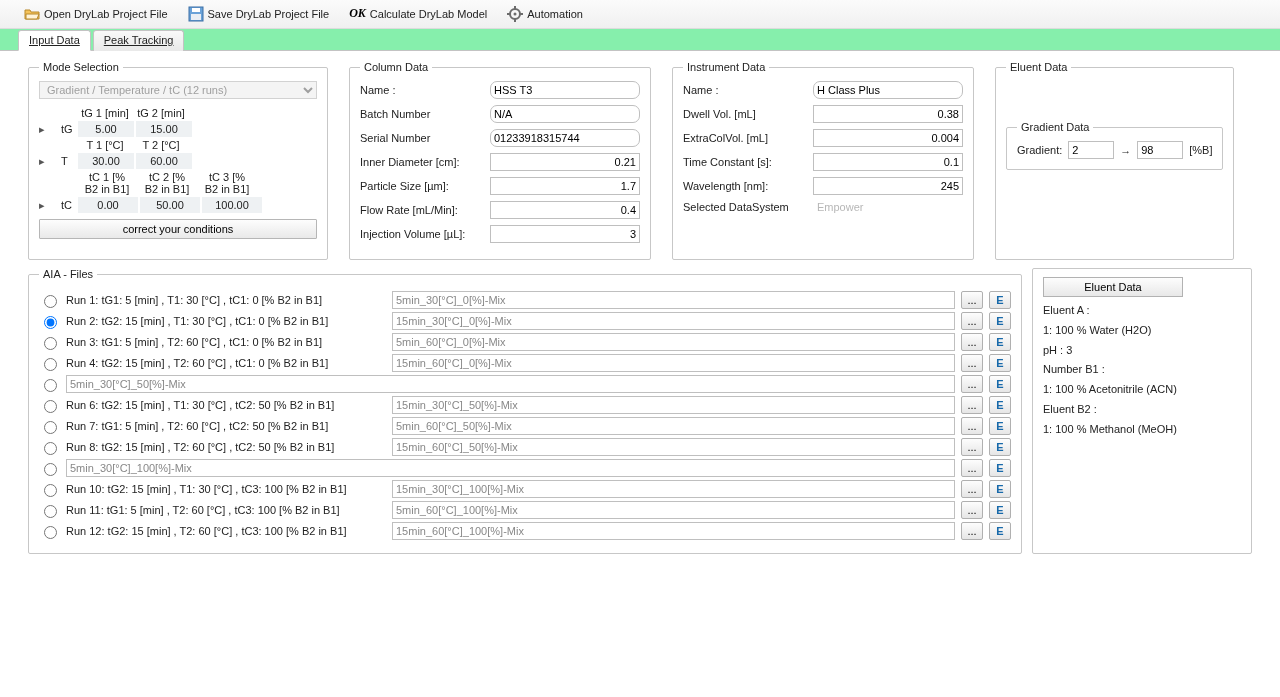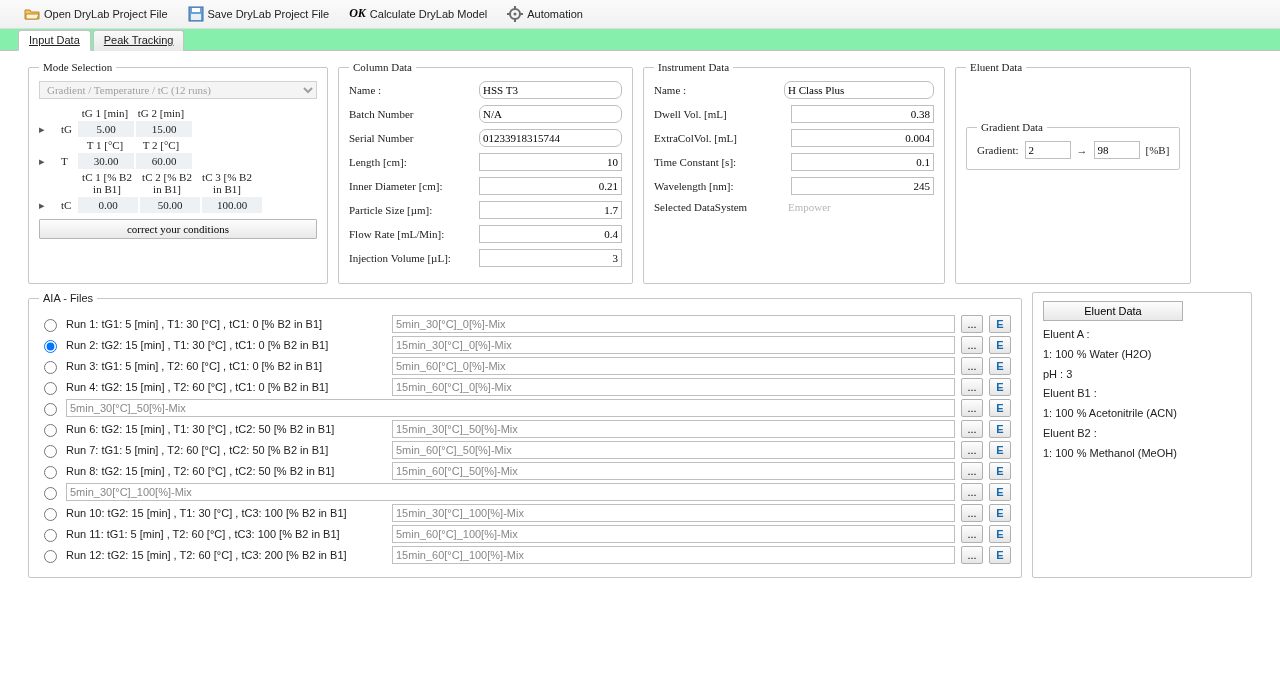--- a/index.html
+++ b/index.html
@@ -41,23 +41,22 @@
     border-top-right-radius: 3px;
     background: linear-gradient(#f9f9f9,#e9e9e9);
     margin-right: 2px;
     position: relative;
     top: 1px;
     cursor: pointer;
   }
   .tab.active { background:#fff; border-bottom:1px solid #fff; }
   .main {
     display:flex;
-    gap:10px;
+    gap:21px;
     padding: 10px 28px 8px;
-    font-family: Liberation Serif, serif;
   }
   fieldset {
     border:1px solid #c7c7c7;
     border-radius:2px;
     padding:8px 10px 10px;
     margin:0;
   }
   legend { padding:0 4px; }
   .col { display:flex; flex-direction:column; gap:10px; }
   .mode-box select {
@@ -250,24 +249,20 @@
       </div>
     <div class="kv-row name">
         <label>Batch Number</label>
         <input type="text" style="flex: 0 0 100px; margin-left: auto;" value="N/A">
       </div>
     <div class="kv-row name">
         <label>Serial Number</label>
         <input type="text" style="flex: 0 0 100px; margin-left: auto;" value="01233918315744">
       </div>
     <div class="kv-row">
-        <label>Length [cm]:</label>
-        <input type="text" style="flex: 0 0 100px; margin-left: auto;" value="10">
-      </div>
-    <div class="kv-row">
         <label>Inner Diameter [cm]:</label>
         <input type="text" style="flex: 0 0 100px; margin-left: auto;" value="0.21">
       </div>
     <div class="kv-row">
         <label>Particle Size [µm]:</label>
         <input type="text" style="flex: 0 0 100px; margin-left: auto;" value="1.7">
       </div>
     <div class="kv-row">
         <label>Flow Rate [mL/Min]:</label>
         <input type="text" style="flex: 0 0 100px; margin-left: auto;" value="0.4">
@@ -398,35 +393,35 @@
         </div>
         <div class="run-row">
           <input type="radio" name="run" style="">
           <span class="run-label">Run 11: tG1:  5 [min] ,   T2:  60 [°C] ,   tC3:  100 [% B2 in B1]</span>
           <input type="text" class="run-input" readonly="" value="5min_60[°C]_100[%]-Mix" style="">
           <button class="sqbtn">...</button>
           <button class="sqbtn e">E</button>
         </div>
         <div class="run-row">
           <input type="radio" name="run" style="">
-          <span class="run-label">Run 12: tG2:  15 [min] ,   T2:  60 [°C] ,   tC3:  200 [% B2 in B1]</span>
+          <span class="run-label">Run 12: tG2:  15 [min] ,   T2:  60 [°C] ,   tC3:  100 [% B2 in B1]</span>
           <input type="text" class="run-input" readonly="" value="15min_60[°C]_100[%]-Mix" style="">
           <button class="sqbtn">...</button>
           <button class="sqbtn e">E</button>
         </div>
       </div>
   </fieldset>
 
   <div class="right-col">
     <fieldset style="height:100%;">
       <button class="eluent-btn">Eluent Data</button>
       <div class="eluent-info">
         <div>Eluent A :</div>
         <div>1: 100 % Water (H2O)</div>
         <div>pH : 3</div>
-        <div>Eluent B1 :</div>
+        <div>Number B1 :</div>
         <div>1: 100 % Acetonitrile (ACN)</div>
         <div>Eluent B2 :</div>
         <div>1: 100 % Methanol (MeOH)</div>
       </div>
     </fieldset>
   </div>
 </div>
 
 </body></html>

